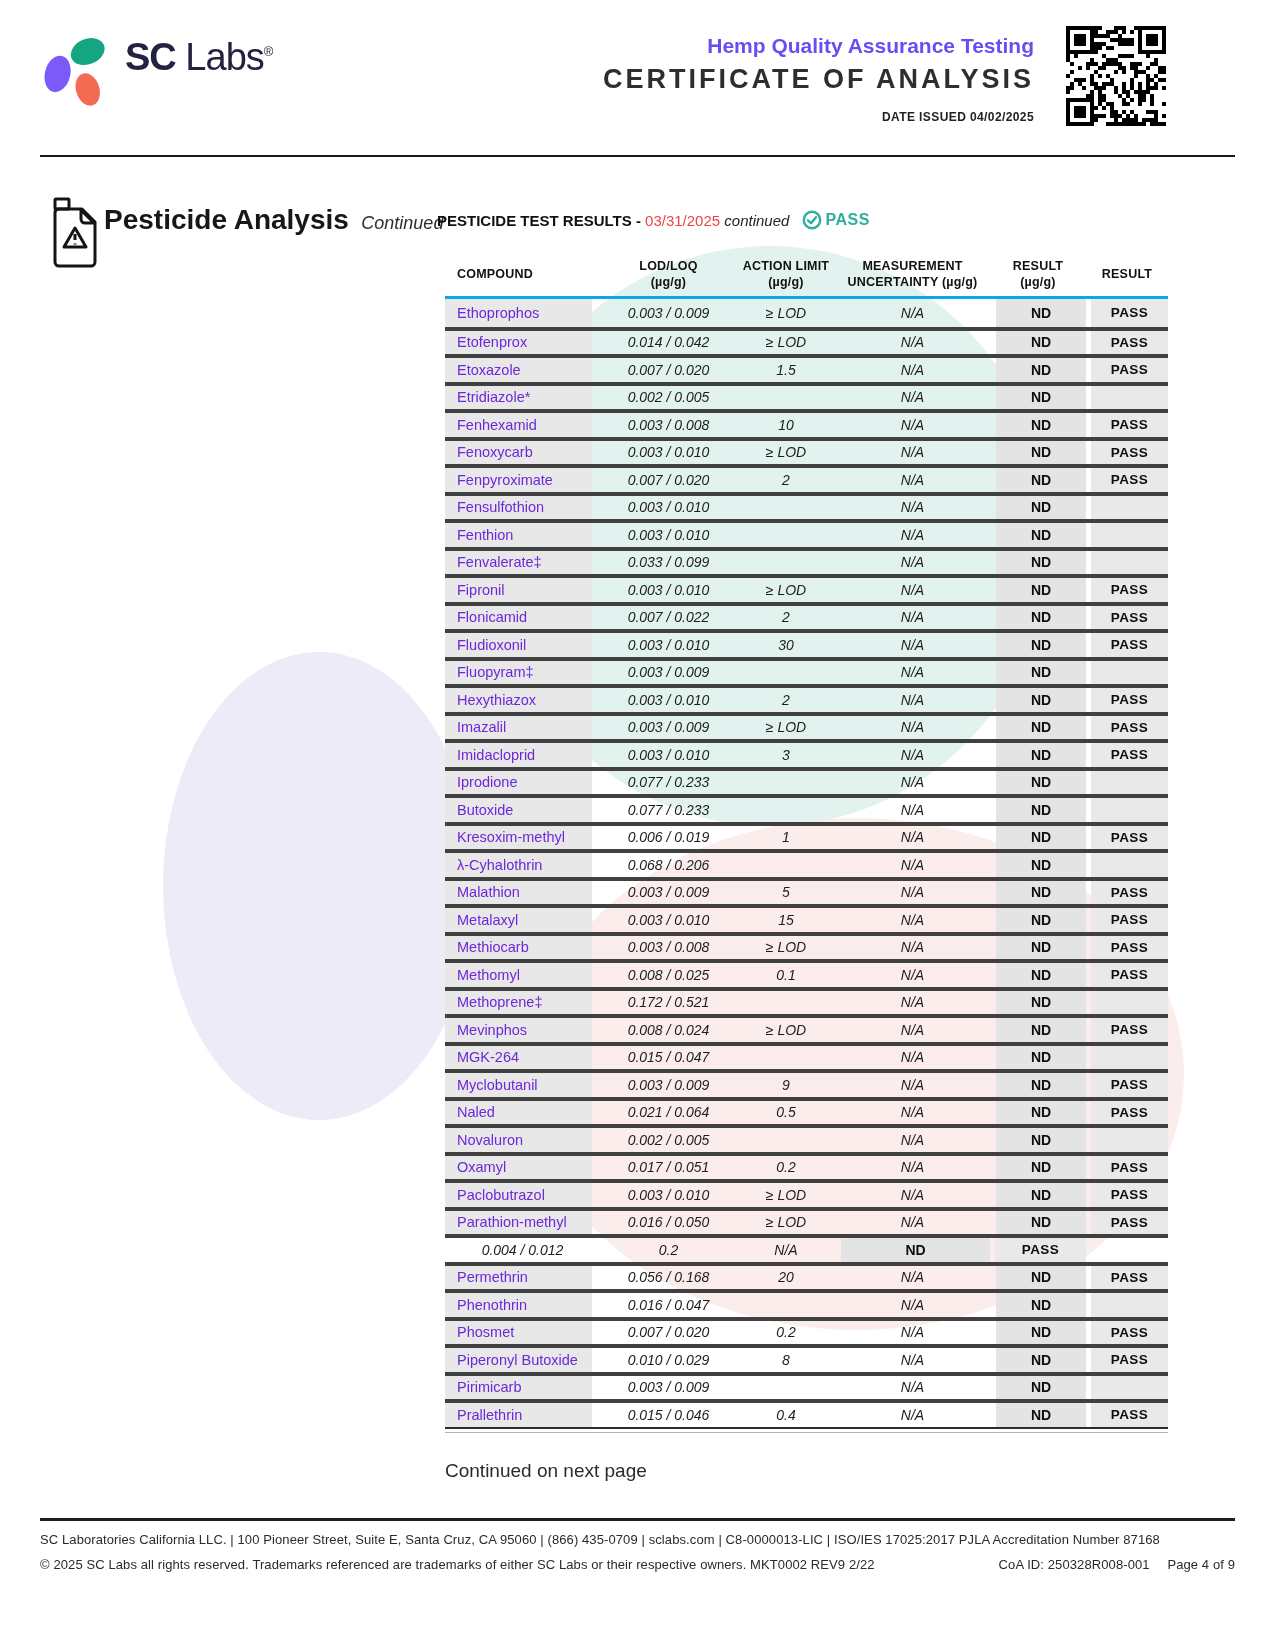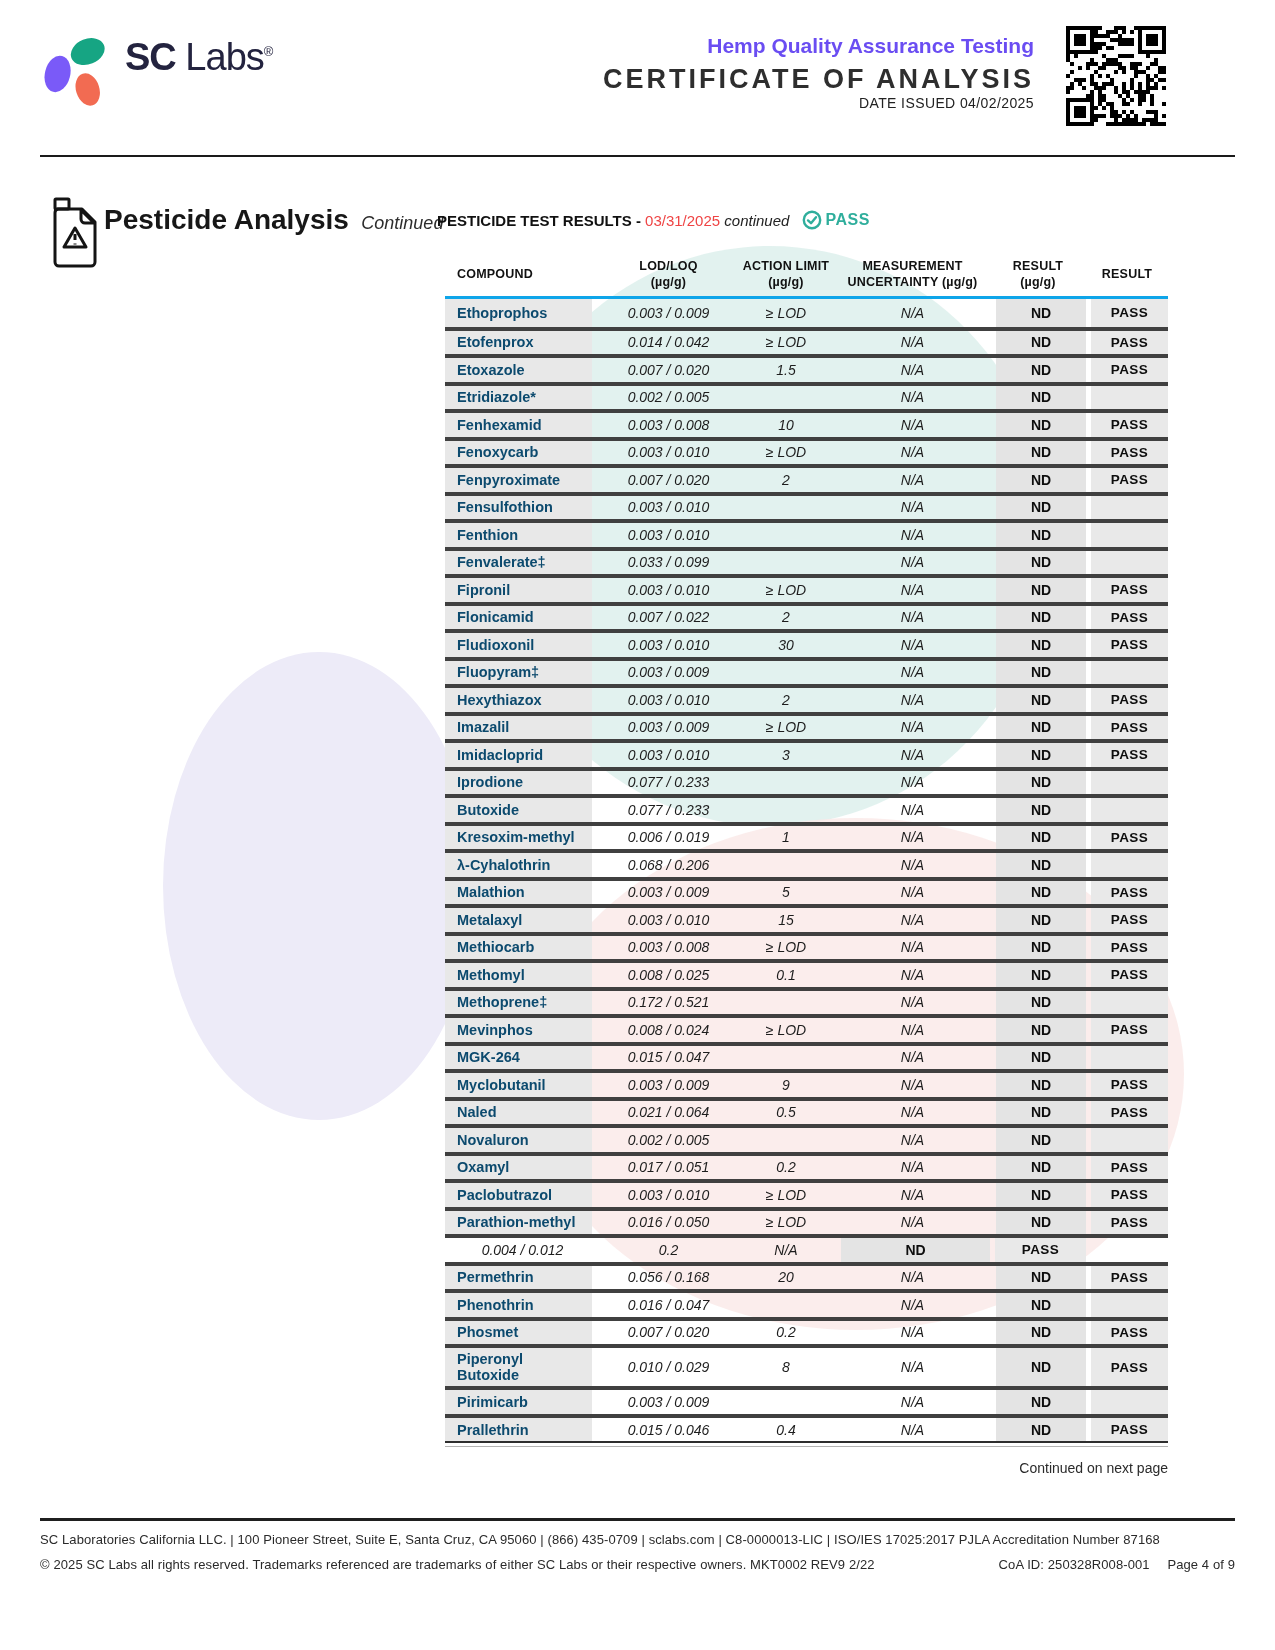--- a/index.html
+++ b/index.html
@@ -13,21 +13,21 @@
   .blob-pink{left:528px;top:818px;width:656px;height:512px;background:rgba(250,233,231,0.8);}
 
   
   .logo-wrap{position:absolute;left:43px;top:36px;display:flex;align-items:flex-start;z-index:2;}
   .logo-text{font-size:38px;color:#23233f;margin-left:12px;letter-spacing:-1px;}
   .logo-text b{font-weight:800;}
   .logo-reg{font-size:13px;vertical-align:super;color:#23233f;}
   .head-right{position:absolute;right:241px;top:34px;text-align:right;width:520px;z-index:2;}
   .head-sub{font-size:21px;font-weight:bold;color:var(--accent-purple,#6a4df2);margin-bottom:6px;}
   .head-title{font-size:27px;font-weight:600;letter-spacing:3px;color:#2e2e2e;}
-  .head-date{font-size:14px;font-weight:normal;color:#222;margin-top:0;letter-spacing:0.4px;}
+  .head-date{font-size:12px;font-weight:bold;color:#222;margin-top:15px;letter-spacing:0.4px;}
   .qr{position:absolute;left:1066px;top:26px;width:100px;height:100px;z-index:2;}
   .top-rule{position:absolute;left:40px;top:155px;width:1195px;border-top:2px solid #1a1a1a;z-index:2;}
 
   
   .sec-icon{position:absolute;left:48px;top:196px;z-index:2;}
   .sec-title-wrap{position:absolute;left:104px;top:204px;z-index:2;white-space:nowrap;}
   .sec-title{font-size:28px;font-weight:bold;color:#171717;display:inline;}
   .sec-cont{font-size:18px;font-style:italic;color:#2d2d2d;display:inline;margin-left:8px;}
 
   .results-line{position:absolute;left:437px;top:210px;z-index:2;white-space:nowrap;font-size:15px;}
@@ -43,29 +43,29 @@
           border-bottom:3px solid #0ea5e9;min-height:44px;}
   .th{display:flex;flex-direction:column;justify-content:center;align-items:center;text-align:center;
       font-size:12.5px;font-weight:bold;color:#111;line-height:1.3;letter-spacing:0.2px;}
   .th.c0{align-items:flex-start;padding-left:12px;text-align:left;}
   .t-body{border-bottom:2.5px solid #2e2e2e;}
   .t-endline{border-top:1px solid #b3b3b3;margin-top:3px;}
   .tr{display:grid;grid-template-columns:155px 137px 98px 155px 96px 82px;min-height:27.5px;
       border-top:4px solid #404040;box-sizing:border-box;}
   .tr:first-child{border-top:none;}
   .td{display:flex;align-items:center;justify-content:center;font-size:14px;box-sizing:border-box;}
-  .c-compound{justify-content:flex-start;padding:3px 6px 3px 12px;font-weight:bold;font-size:14.5px;color:#0c4a6e;
+  .c-compound{justify-content:flex-start;padding:3px 6px 3px 12px;font-weight:normal;font-size:14.5px;color:#6d28d9;
       background:#e8e8e8;background-clip:padding-box;border-right:8px solid transparent;line-height:1.12;}
   .c-lod,.c-action,.c-unc{font-style:italic;color:#1d1d1d;}
   .c-result{font-weight:bold;color:#0e0e0e;background:#e4e4e4;background-clip:padding-box;border-left:6px solid transparent;}
   .c-status{font-weight:bold;font-size:13.5px;color:#0e0e0e;letter-spacing:0.4px;
       background:#e9e9e9;background-clip:padding-box;border-left:5px solid transparent;}
 
-  .continued-note{position:absolute;left:445px;top:1460px;width:723px;text-align:right;
-      font-size:14px;color:#2b2b2b;z-index:2;}
+  .continued-note{position:absolute;left:445px;top:1460px;width:723px;text-align:left;
+      font-size:19px;color:#2b2b2b;z-index:2;}
 
   
   .foot-rule{position:absolute;left:40px;top:1518px;width:1195px;border-top:3px solid #1f1f1f;z-index:2;}
   .foot-line1{position:absolute;left:40px;top:1532px;width:1195px;font-size:13px;color:#2a2a2a;z-index:2;letter-spacing:0.1px;}
   .foot-line2{position:absolute;left:40px;top:1557px;width:1195px;font-size:13px;color:#2a2a2a;z-index:2;
       display:flex;justify-content:space-between;letter-spacing:0.1px;}
   .foot-right span{margin-left:14px;}
 </style>
 </head>
 <body>

